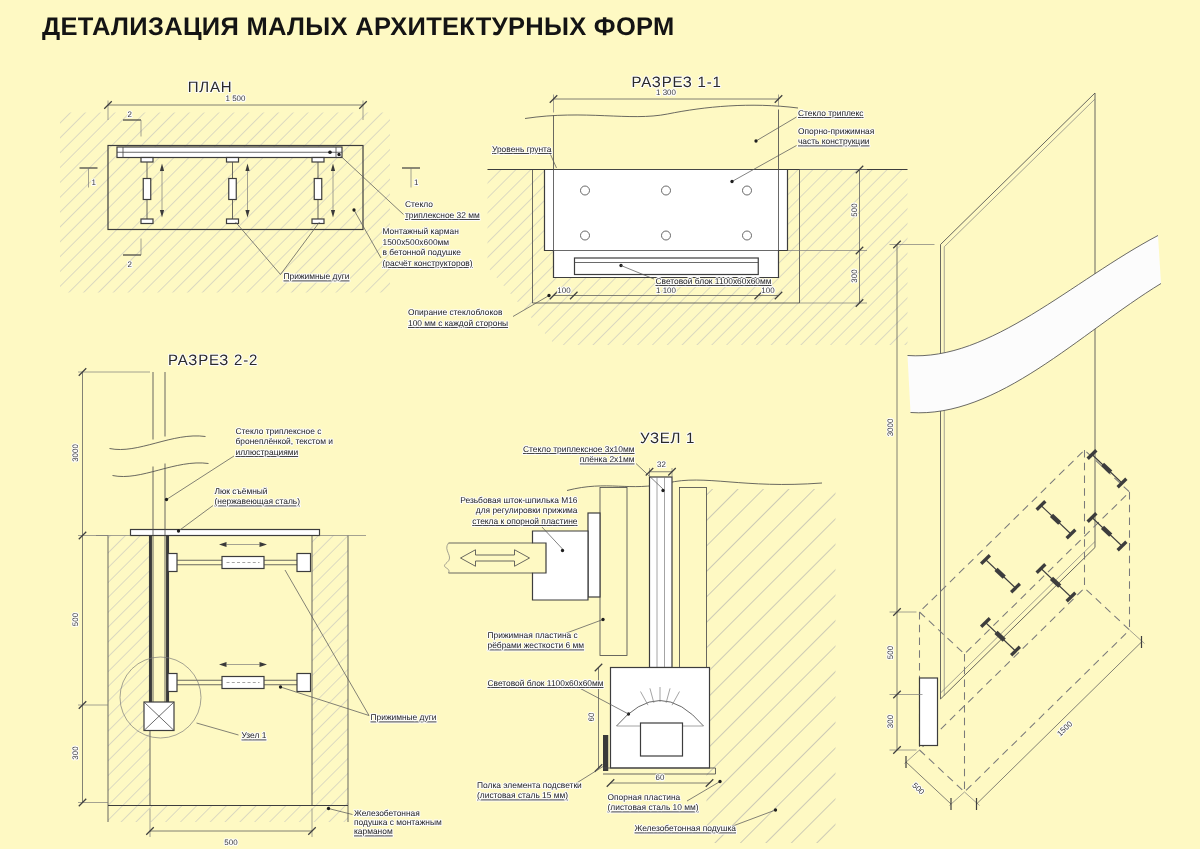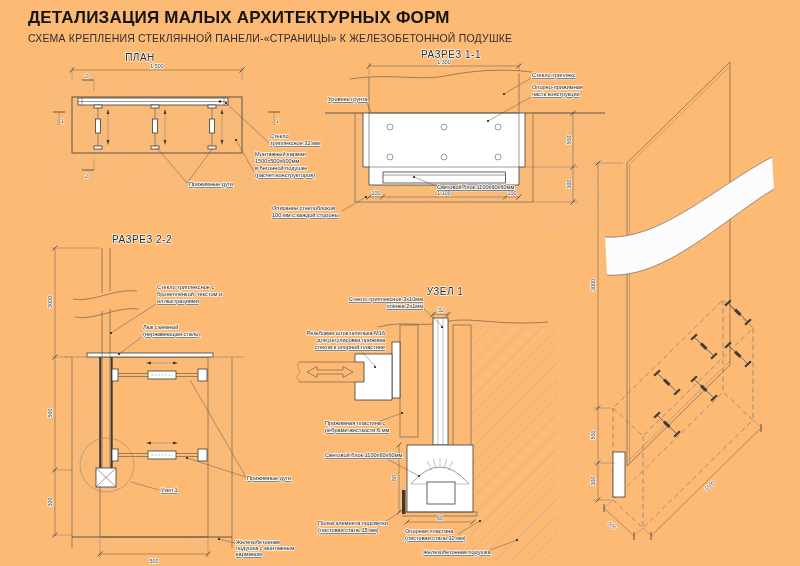--- a/index.html
+++ b/index.html
@@ -1,16 +1,16 @@
 <!DOCTYPE html>
 <html><head>
 <meta charset="utf-8">
 <style>
   html,body{margin:0;padding:0;background:#fbfbfb;}
-  #stage{position:relative;width:800px;height:566px;background:#fdba74;overflow:hidden;
+  #stage{position:relative;width:800px;height:566px;background:#fef9c3;overflow:hidden;
          font-family:"Liberation Sans",sans-serif;}
   .hdr{position:absolute;left:28px;top:8px;}
   .hdr .title{font-size:17px;font-weight:bold;color:#141414;letter-spacing:.2px;}
   .hdr .subtitle{font-size:10.5px;color:#2e2e2e;margin-top:4px;letter-spacing:.2px;}
   svg{position:absolute;overflow:visible;}
   svg text{font-family:"Liberation Sans",sans-serif;fill:#232323;
            paint-order:stroke;stroke:#fcfcfc;stroke-width:1.4px;stroke-linejoin:round;}
   .t{font-size:5.6px;}
   .tu{text-decoration:underline;}
   .d{font-size:5.3px;fill:#3a3a3a;}
@@ -40,21 +40,20 @@
         <line x1="0" y1="0" x2="0" y2="3.2" stroke="#8f8f8f" stroke-width="0.55"></line>
       </pattern>
       <pattern id="hCoarse" width="12" height="12" patternUnits="userSpaceOnUse" patternTransform="rotate(45)">
         <line x1="0" y1="0" x2="0" y2="12" stroke="#ababab" stroke-width="0.8"></line>
       </pattern>
     </defs>
   </svg>
 
   <div class="hdr">
     <div class="title">ДЕТАЛИЗАЦИЯ МАЛЫХ АРХИТЕКТУРНЫХ ФОРМ</div>
-    <div class="subtitle">СХЕМА КРЕПЛЕНИЯ СТЕКЛЯННОЙ ПАНЕЛИ-«СТРАНИЦЫ» К ЖЕЛЕЗОБЕТОННОЙ ПОДУШКЕ</div>
   </div>
 
   <svg style="left:30px;top:52px" width="300" height="180" viewBox="0 0 300 180">
     <text class="vt" x="110" y="9" text-anchor="middle">ПЛАН</text>
 
     <rect x="10" y="23" width="220" height="120" fill="url(#hSoil)"></rect>
 
     <g>
       <line class="dim" x1="42" y1="18" x2="212" y2="18"></line>
       <line class="thin" x1="42" y1="28" x2="42" y2="15"></line>

